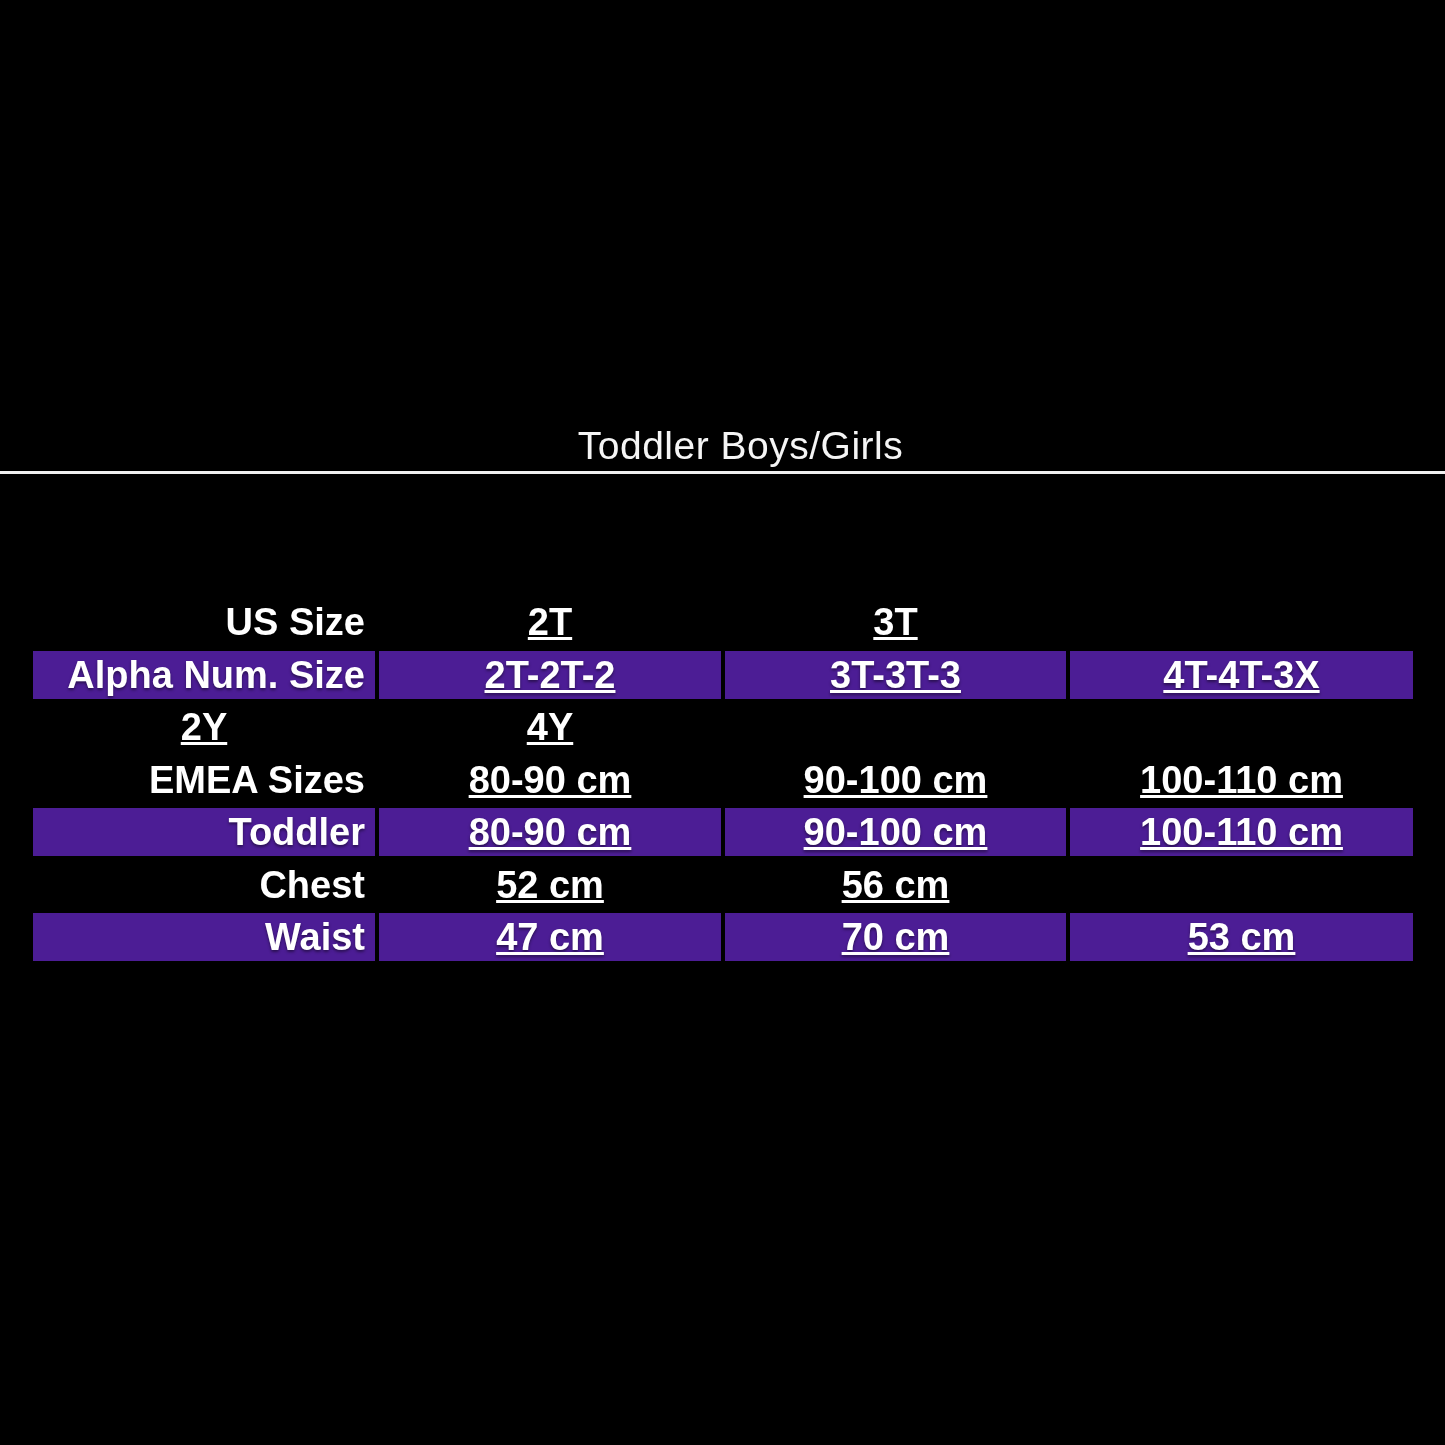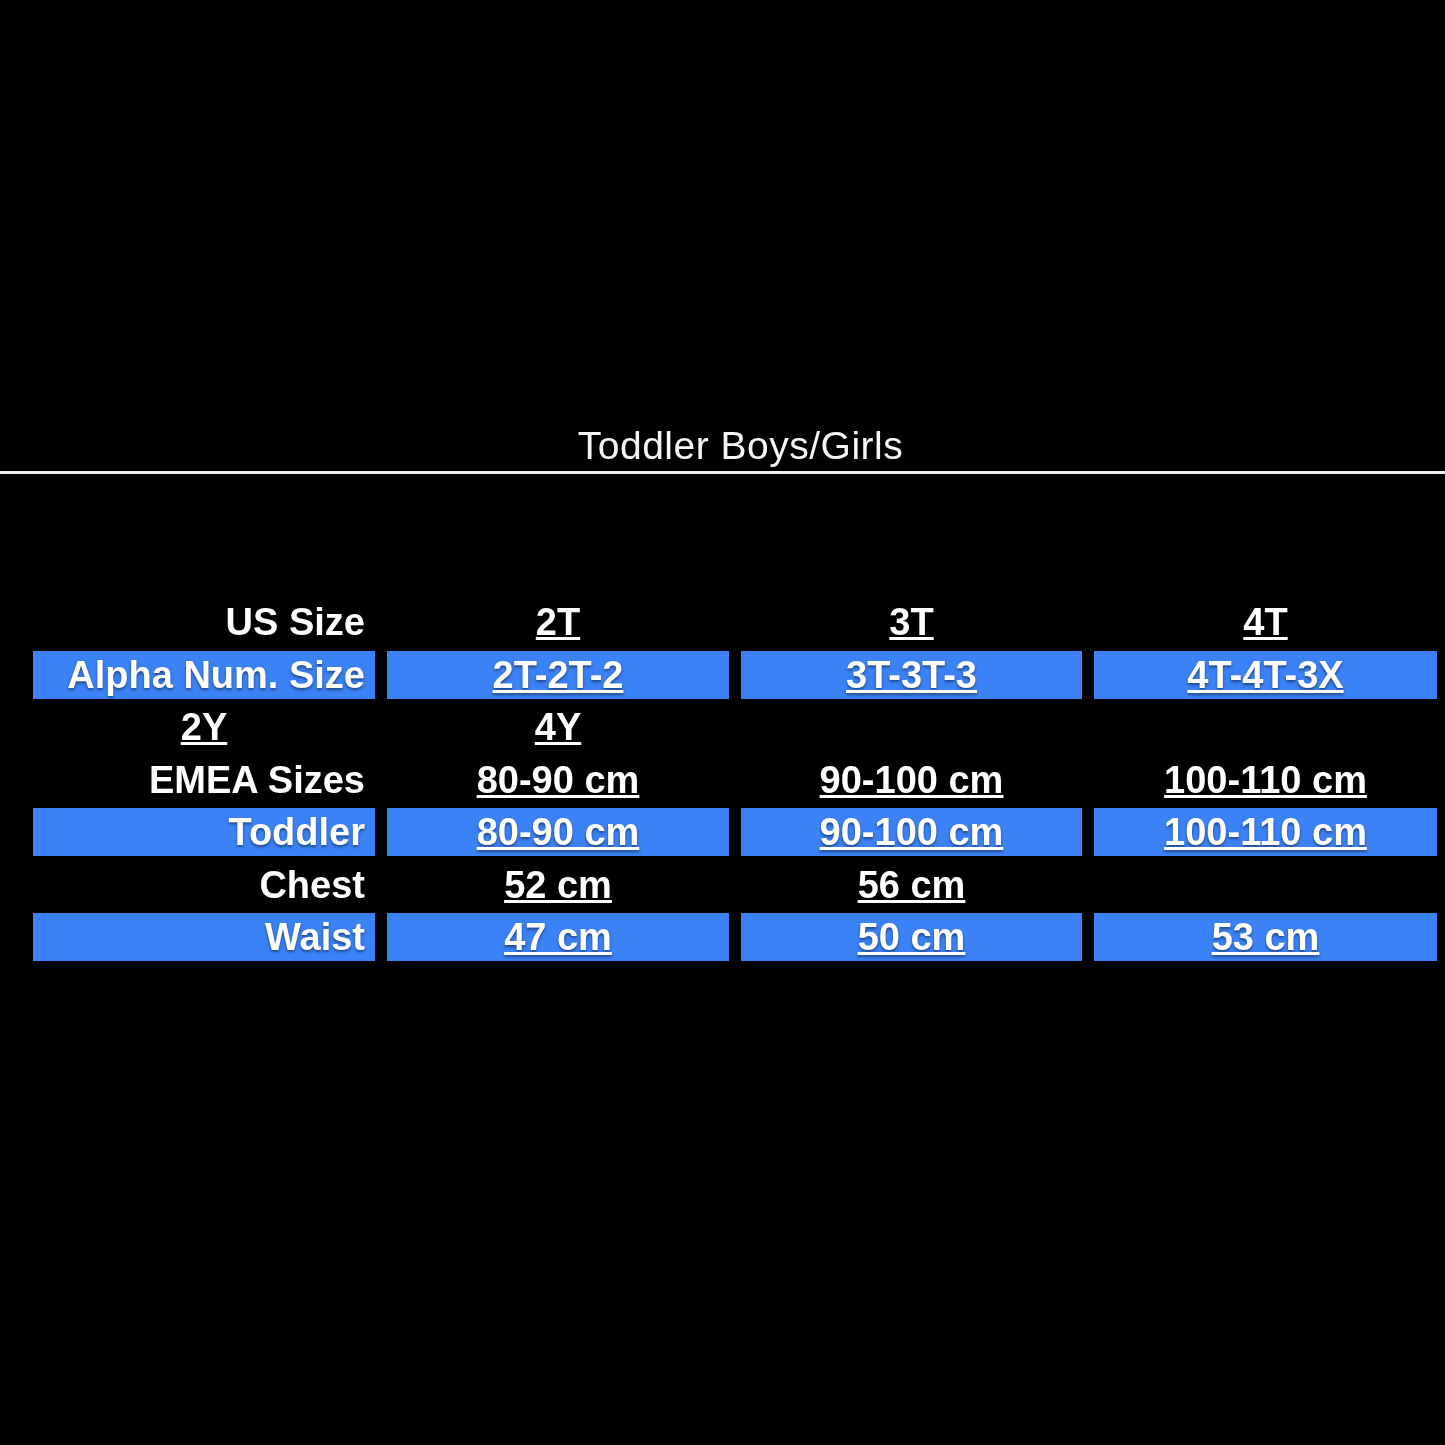--- a/index.html
+++ b/index.html
@@ -39,21 +39,21 @@
   }
   .size-table {
     position: absolute;
     left: 33px;
     top: 596px;
     width: 1380px;
   }
   .t-row {
     display: grid;
     grid-template-columns: 342px 342px 341px 343px;
-    column-gap: 12px;
+    column-gap: 4px;
     height: 52.5px;
     align-items: center;
   }
   .t-cell {
     height: 48px;
     line-height: 48px;
     color: #ffffff;
     font-size: 38px;
     font-weight: bold;
     white-space: nowrap;
@@ -61,39 +61,38 @@
   }
   .t-cell.label {
     text-align: right;
     padding-right: 10px;
   }
   .t-cell.value {
     text-align: center;
     text-decoration: underline;
   }
   .t-row.shaded .t-cell {
-    background: #3b82f6;
+    background: #4c1d95;
     text-shadow: 0 2px 3px rgba(0,0,0,0.45);
   }
 </style>
 </head>
 <body>
 
 <div class="stage">
 
   <div class="chart-title">Toddler Boys/Girls</div>
   <div class="divider-line"></div>
 
   <div class="size-table">
 
     <div class="t-row">
       <div class="t-cell label">US Size</div>
       <div class="t-cell value">2T</div>
       <div class="t-cell value">3T</div>
-      <div class="t-cell value">4T</div>
     </div>
 
     <div class="t-row shaded">
       <div class="t-cell label">Alpha Num. Size</div>
       <div class="t-cell value">2T-2T-2</div>
       <div class="t-cell value">3T-3T-3</div>
       <div class="t-cell value">4T-4T-3X</div>
     </div>
 
     <div class="t-row">
@@ -118,18 +117,18 @@
 
     <div class="t-row">
       <div class="t-cell label">Chest</div>
       <div class="t-cell value">52 cm</div>
       <div class="t-cell value">56 cm</div>
     </div>
 
     <div class="t-row shaded">
       <div class="t-cell label">Waist</div>
       <div class="t-cell value">47 cm</div>
-      <div class="t-cell value">50 cm</div>
+      <div class="t-cell value">70 cm</div>
       <div class="t-cell value">53 cm</div>
     </div>
 
   </div>
 </div>
 
 </body></html>

